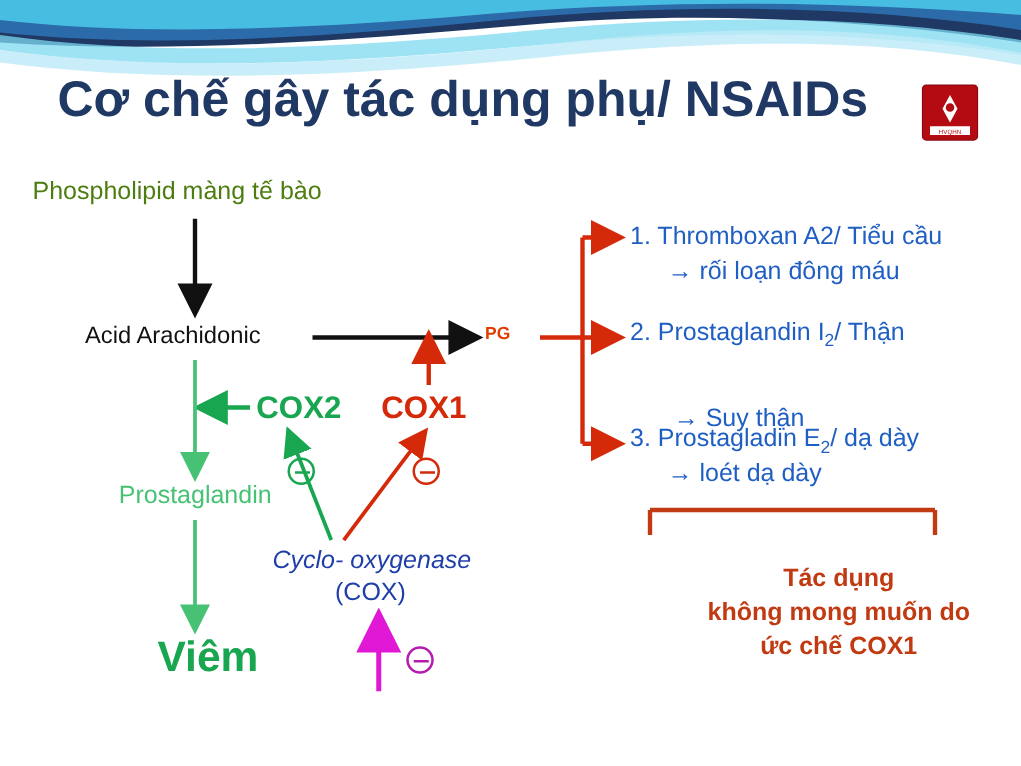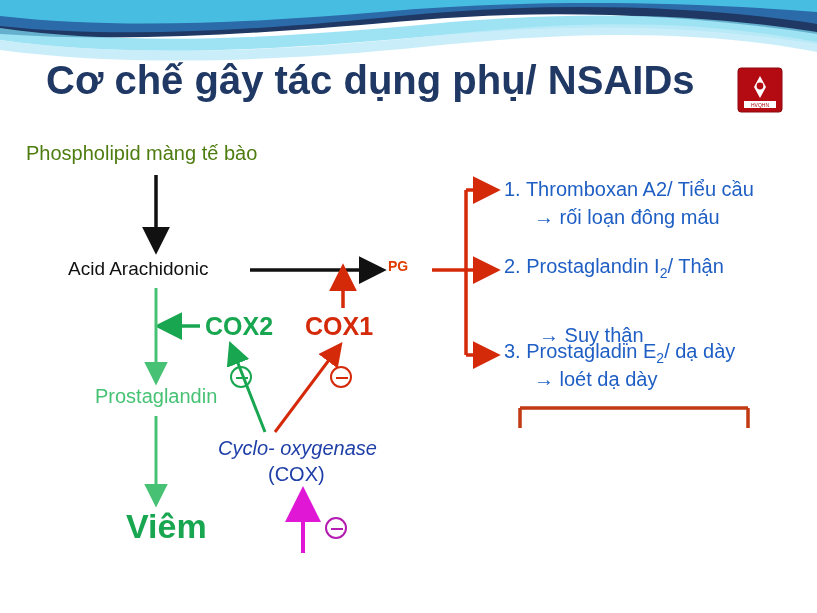--- a/index.html
+++ b/index.html
@@ -257,14 +257,19 @@
     <span>Prostaglandin I</span><span class="sub">2</span><span>/ Thận</span>
   </div>
   <div class="node right-item r2b">→ Suy thận</div>
 
   <div class="node right-item r3">
     <span>3.</span>
     <span>Prostagladin E</span><span class="sub">2</span><span>/ dạ dày</span>
   </div>
   <div class="node right-item r3b">→ loét dạ dày</div>
 
+  <div class="caption">
+    <div>Tác dụng</div>
+    <div>không mong muốn do</div>
+    <div>ức chế COX1</div>
+  </div>
 
 </div>
 
 </body></html>

